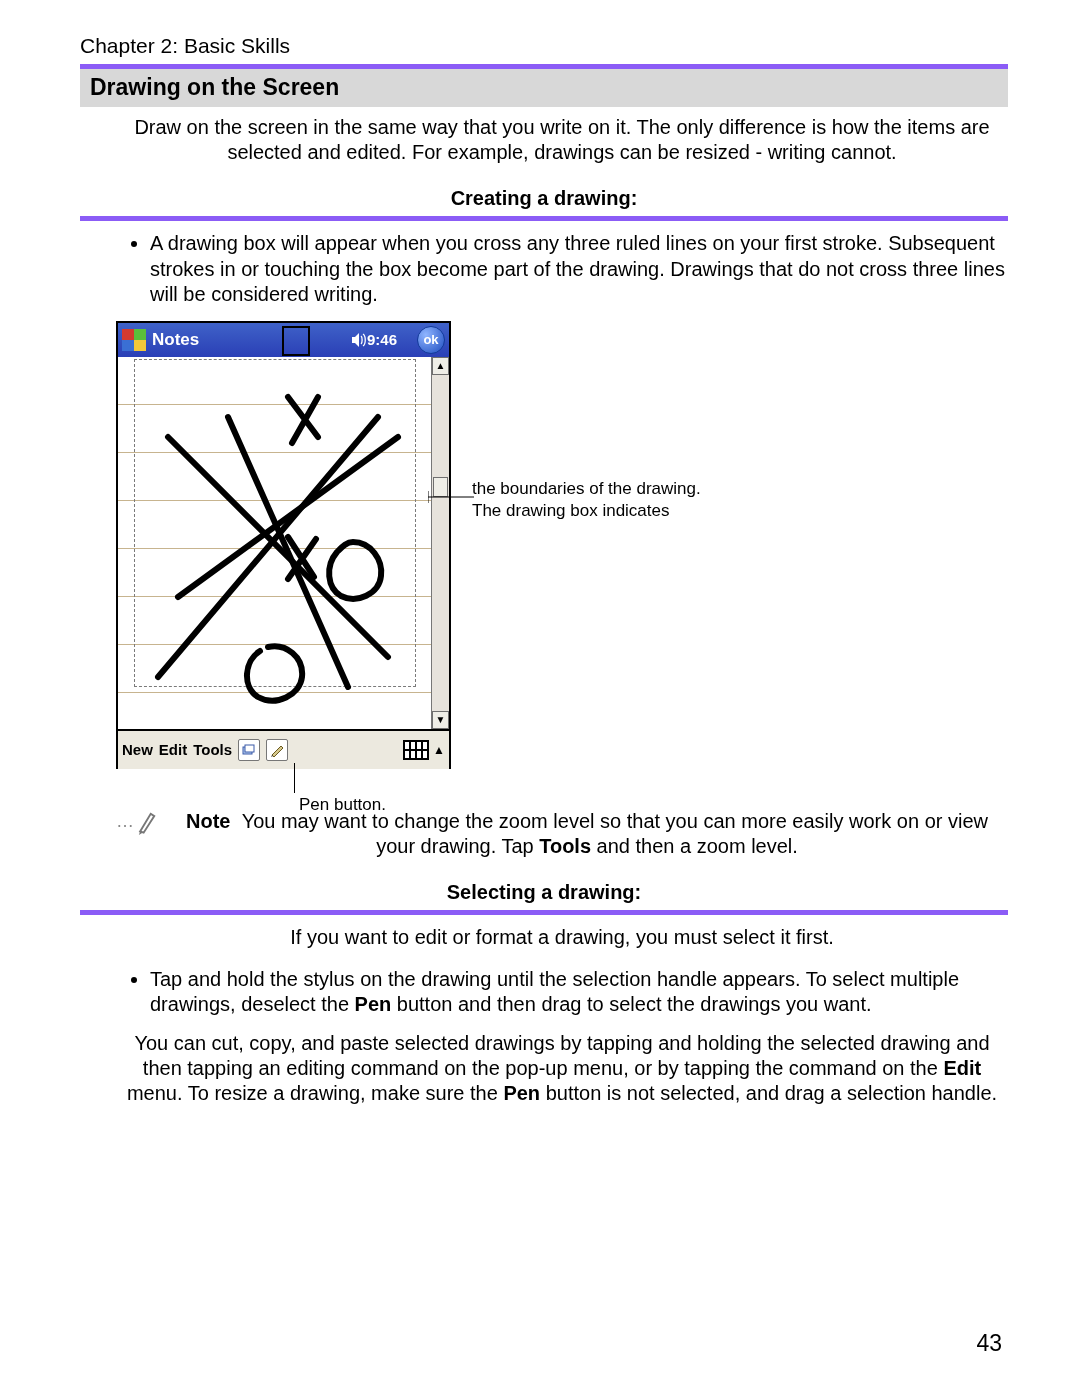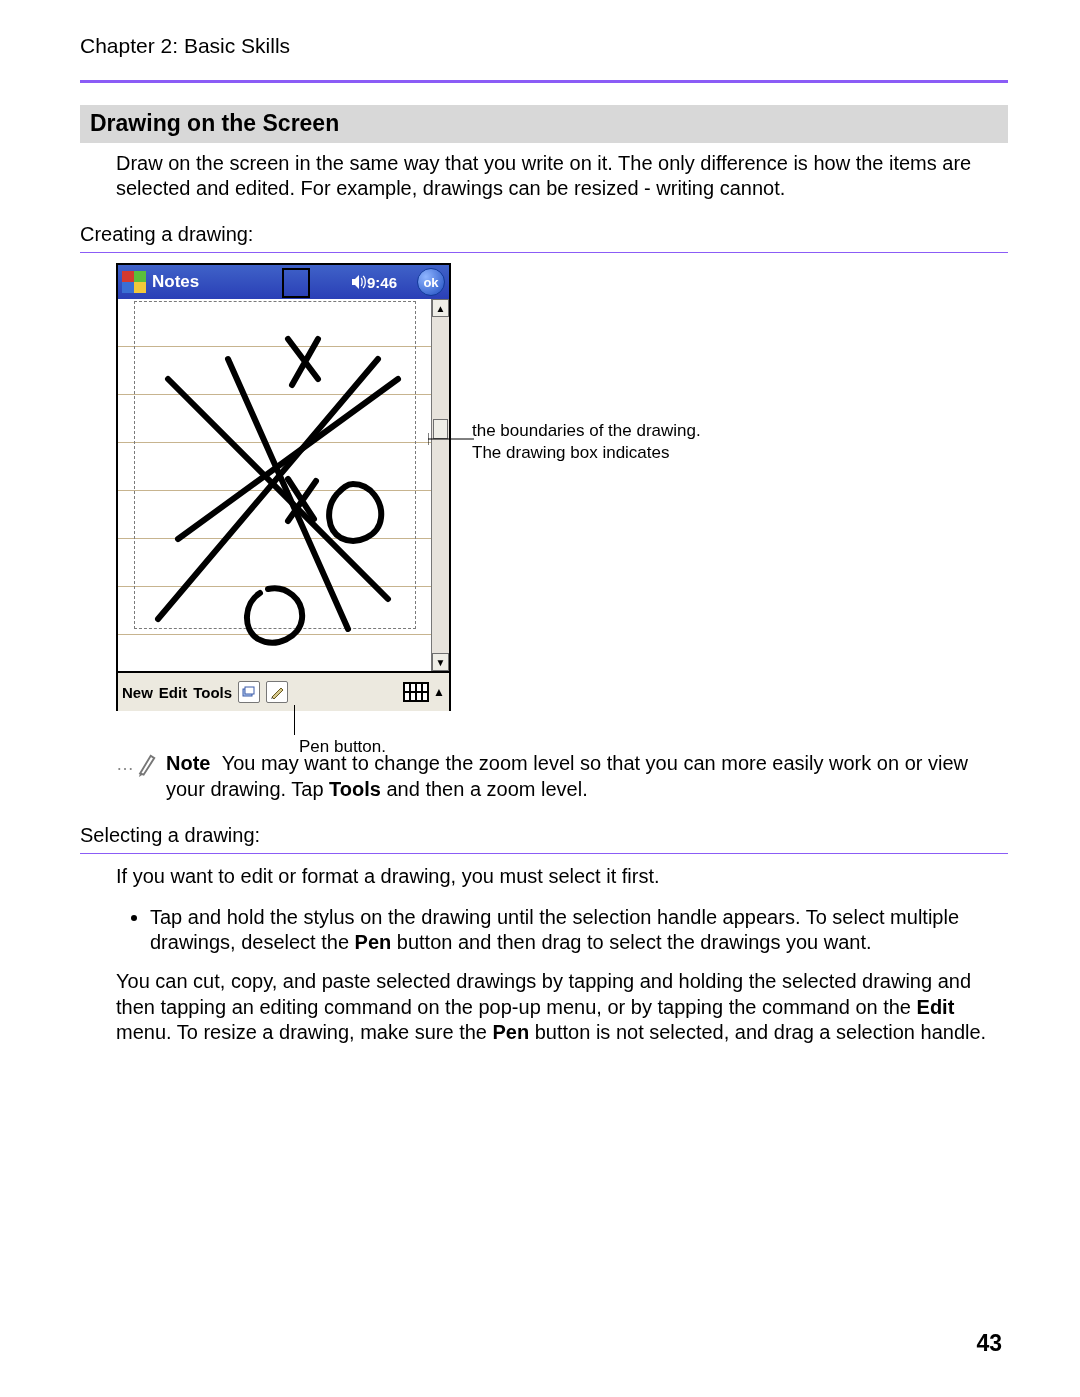--- a/index.html
+++ b/index.html
@@ -11,37 +11,36 @@
     height:1397px;
     position:relative;
     box-sizing:border-box;
   }
   .page{
     box-sizing:border-box;
     padding:34px 72px 0 80px;
   }
   .running-head{
     font-size:21px;
-    padding-bottom:22px;
-    border-bottom:3px solid #8b5cf6;
-    margin-bottom:22px;
+    padding-bottom:6px;
+    border-bottom:5px solid #8b5cf6;
   }
   .h1{
     background:#d8d8d8;
     font-weight:bold;
     font-size:23px;
     padding:5px 10px 6px 10px;
     margin:0 0 8px 0;
   }
-  .indent1{padding-left:36px;}
+  .indent1{padding-left:36px;text-align:center;}
   .para{font-size:20px;line-height:1.26;margin:0 0 16px 0;}
   .h2{
-    font-weight:normal;
+    font-weight:bold;
     font-size:20px;
-    border-bottom:1px solid #8b5cf6;
+    border-bottom:5px solid #8b5cf6;
     padding:0 0 6px 0;
     margin:22px 0 10px 0;
   }
   ul.bul{margin:0 0 14px 0;padding-left:70px;}
   ul.bul li{font-size:20px;line-height:1.26;padding-right:2px;}
   .figwrap{position:relative;margin:6px 0 8px 36px;height:480px;}
   
   .device{
     position:absolute;left:0;top:0;
     width:335px;height:448px;
@@ -147,37 +146,40 @@
   
   .noteblock{display:flex;gap:10px;align-items:flex-start;margin:2px 0 10px 0;}
   .note-ico{
     width:40px;flex:none;display:flex;align-items:center;justify-content:center;
     color:#888;font-size:22px;letter-spacing:2px;
   }
   .note-ico svg{width:22px;height:26px;}
   .note-label{font-weight:bold;color:#000000;font-size:20px;padding-right:6px;}
   .note-text{font-size:20px;line-height:1.26;}
   .pagenum{
-    position:absolute;right:78px;bottom:40px;font-weight:bold;font-size:23px;margin-top:44px;
+    position:absolute;right:78px;bottom:40px;font-weight:normal;font-size:23px;margin-top:44px;
   }
 </style>
 </head>
 <body>
 
 <div class="page">
   <div class="running-head">Chapter 2: Basic Skills</div>
 
   <div class="h1">Drawing on the Screen</div>
 
   <div class="indent1">
     <p class="para">Draw on the screen in the same way that you write on it. The only difference is how the items are selected and edited. For example, drawings can be resized - writing cannot.</p>
   </div>
 
   <div class="h2 indent1">Creating a drawing:</div>
 
+  <ul class="bul">
+    <li>A drawing box will appear when you cross any three ruled lines on your first stroke. Subsequent strokes in or touching the box become part of the drawing. Drawings that do not cross three lines will be considered writing.</li>
+  </ul>
 
   <div class="figwrap">
     <div class="device">
 
       <div class="titlebar">
         <div class="flag">
             <span></span>
           </div>
         <span>Notes</span>
         <div class="tb-right">

